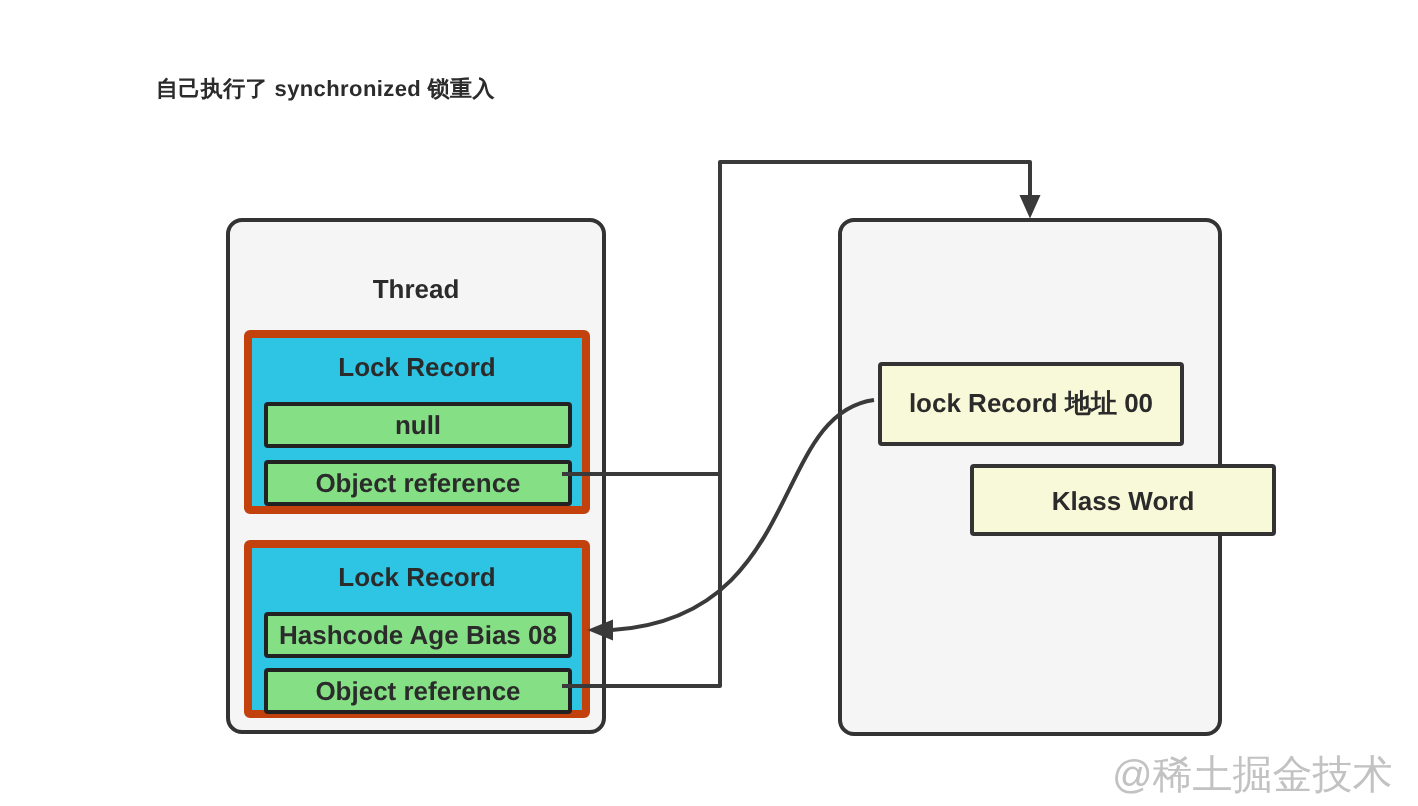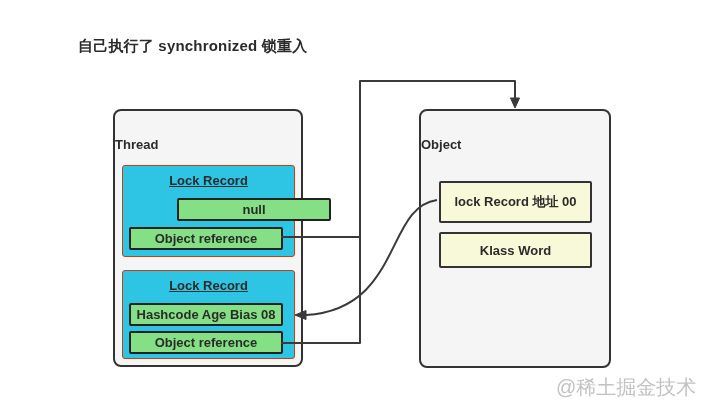--- a/index.html
+++ b/index.html
@@ -10,42 +10,42 @@
     --border:#333333;
     --connector:#3a3a3a;
     --watermark:#c2c2c2;
     --text:#2b2b2b;
   }
   *{margin:0;padding:0;box-sizing:border-box;}
   html,body{background:#ffffff;}
   body{font-family:"Liberation Sans","DejaVu Sans",sans-serif;color:var(--text);}
   .canvas{position:relative;width:709px;height:403px;background:#ffffff;overflow:hidden;}
 
-  .title{position:absolute;left:78px;top:37px;font-size:15px;font-weight:700;letter-spacing:.2px;}
+  .title{position:absolute;left:78px;top:37px;font-size:11px;font-weight:700;letter-spacing:.2px;}
 
   .container{position:absolute;background:var(--container-fill);border:2px solid var(--border);border-radius:8px;}
   .container.thread{left:113px;top:109px;width:190px;height:258px;}
   .container.object{left:419px;top:109px;width:192px;height:259px;}
-  .container-label{position:absolute;top:26px;left:0;width:100%;font-size:13px;font-weight:700;}
+  .container-label{position:absolute;top:26px;left:0;width:100%;text-align:center;font-size:13px;font-weight:700;}
 
-  .lock-record{position:absolute;left:7px;width:173px;background:var(--lock-record-fill);border:1px solid #c2410c;border-radius:3px;text-decoration:underline;}
+  .lock-record{position:absolute;left:7px;width:173px;background:var(--lock-record-fill);border:4px solid #c2410c;border-radius:3px;}
   .lock-record.lr1{top:54px;height:92px;}
   .lock-record.lr2{top:159px;height:89px;}
   .lr-label{text-align:center;font-size:13px;font-weight:700;margin-top:7px;}
   .row{position:absolute;left:6px;width:154px;height:23px;background:var(--row-fill);border:2px solid #222;border-radius:2px;
        display:flex;align-items:center;justify-content:center;font-size:13px;font-weight:700;}
-  .lr1 .row.r1{top:32px;margin-left:48px;}
+  .lr1 .row.r1{top:32px;}
   .lr1 .row.r2{top:61px;}
   .lr2 .row.r1{top:32px;}
   .lr2 .row.r2{top:60px;}
 
   .obj-row{position:absolute;left:18px;width:153px;background:var(--object-row-fill);border:2px solid var(--border);border-radius:2px;
        display:flex;align-items:center;justify-content:center;font-size:13px;font-weight:700;}
   .obj-row.r1{top:70px;height:42px;text-align:right;}
-  .obj-row.r2{top:121px;height:36px;}
+  .obj-row.r2{top:121px;height:36px;margin-left:46px;}
   .obj-row.r3{top:166px;height:78px;}
 
   .connectors{position:absolute;left:0;top:0;width:709px;height:403px;pointer-events:none;}
   .connectors path{fill:none;stroke:var(--connector);stroke-width:2;stroke-linejoin:round;stroke-linecap:butt;}
   .connectors polygon{fill:var(--connector);stroke:var(--connector);}
 
   .watermark{position:absolute;left:556px;top:374px;font-size:20px;color:var(--watermark);font-weight:400;}
 </style>
 </head>
 <body>
@@ -64,21 +64,20 @@
     </div>
 
     <div class="lock-record lr2">
       <div class="lr-label">Lock Record</div>
       <div class="row r1">Hashcode Age Bias 08</div>
       <div class="row r2">Object reference</div>
     </div>
   </div>
 
   <div class="container object">
-    <div class="container-label">Object</div>
     <div class="obj-row r1">lock Record 地址 00</div>
     <div class="obj-row r2">Klass Word</div>
   </div>
 
   <svg class="connectors" viewBox="0 0 709 403" xmlns="http://www.w3.org/2000/svg">
     <path d="M281 237 H360"></path>
     <path d="M281 343 H360 V81 H515 V99"></path>
     <polygon points="515,108 510.5,98 519.5,98"></polygon>
     <path d="M437 200 C 385 207, 402 309, 306 315"></path>
     <polygon points="295,315 306,310.5 306,319.5"></polygon>

